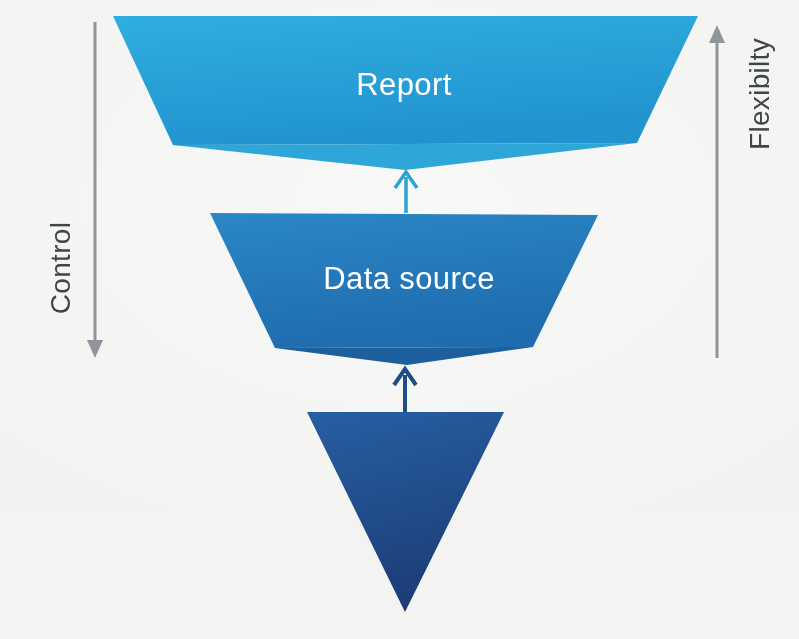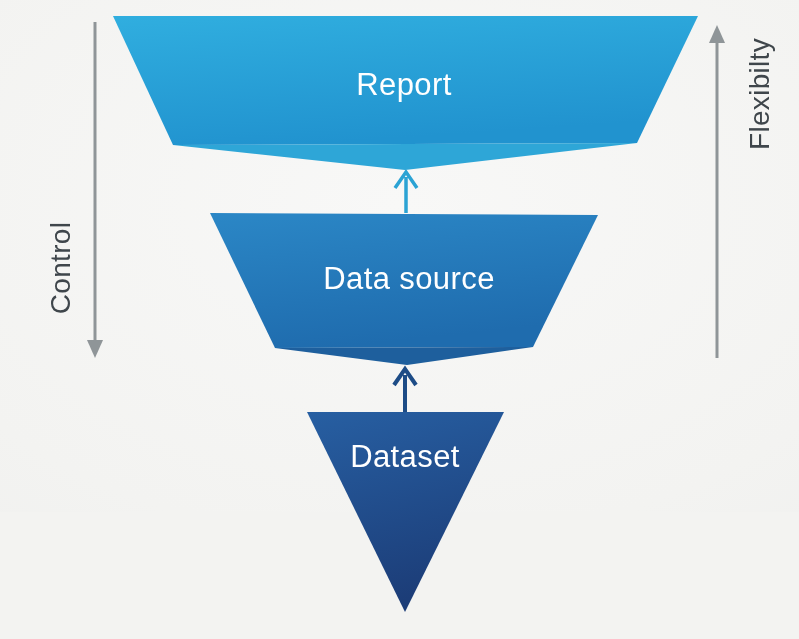--- a/index.html
+++ b/index.html
@@ -74,19 +74,18 @@
     <polygon points="95,358 87,340 103,340" fill="#8f9598"></polygon>
 
     <path d="M717 42 L717 358" fill="none" stroke-width="3" stroke="#8f9598"></path>
     <polygon points="717,25 709,43 725,43" fill="#8f9598"></polygon>
   </svg>
 
   <div class="seg-label" style="left:404px;top:85px;">Report</div>
 
   <div class="seg-label" style="left:409px;top:279px;">Data source</div>
 
-  <div class="seg-label" style="left:405px;top:457px;">Dataset</div>
 
   <div class="axis-label" style="left:61px;top:268px;">Control</div>
 
   <div class="axis-label" style="left:760px;top:94px;">Flexibilty</div>
 
 </div>
 
 </body></html>

